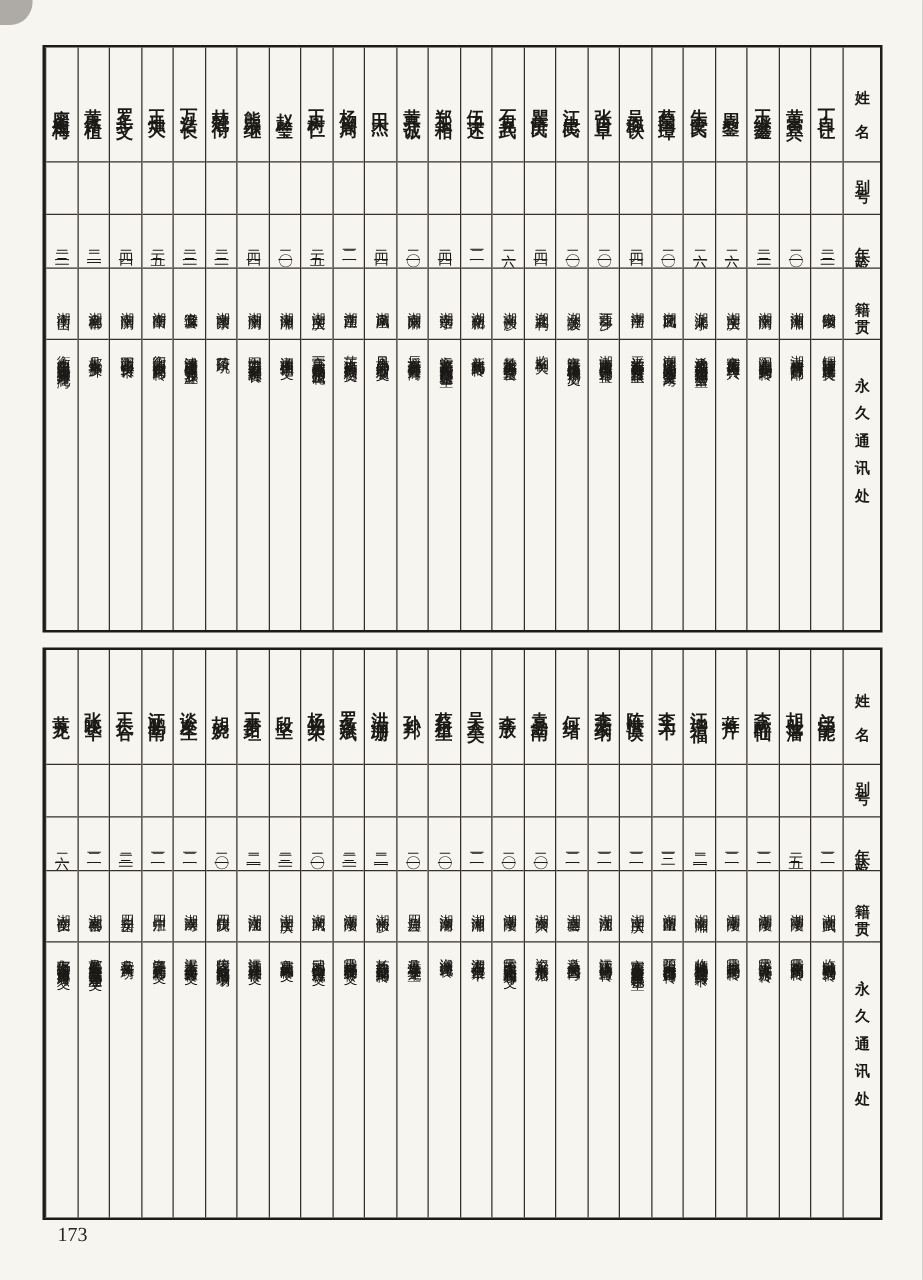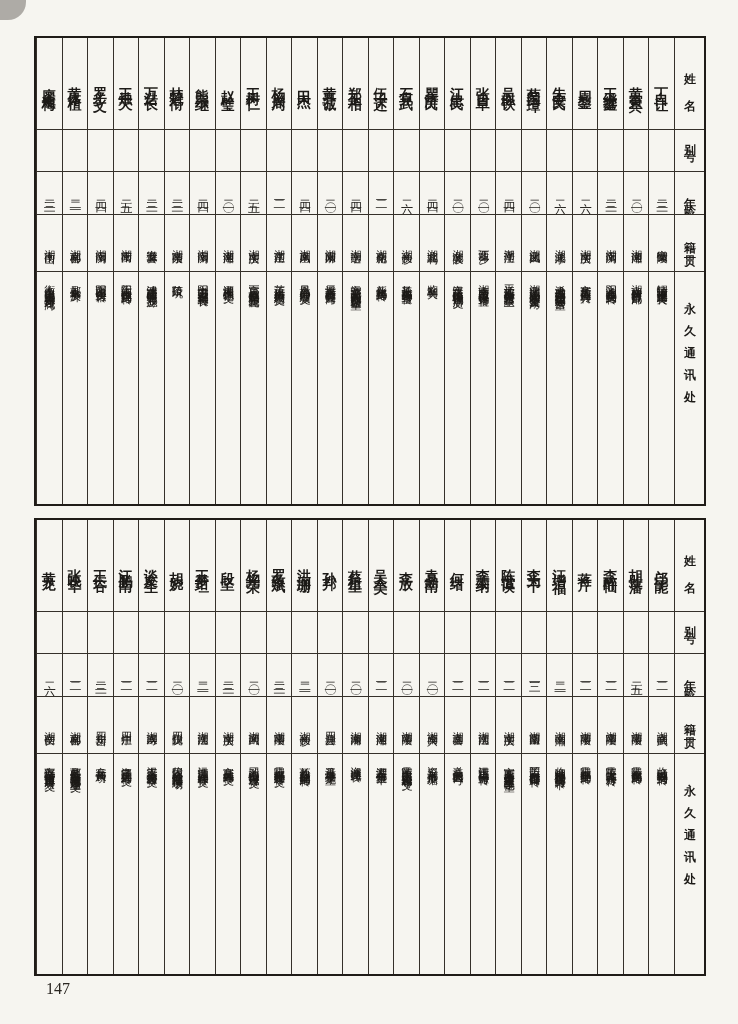--- a/index.html
+++ b/index.html
@@ -944,14 +944,14 @@
         </div>
     <div class="cell c-native">
           <span class="vtext native">湖南安仁</span>
         </div>
     <div class="cell c-addr">
           <span class="vtext addr">安仁万隆馆转南雷市唐厚兴号交</span>
         </div>
   </div>
     </div>
 
-  <div class="page-number">147</div>
+  <div class="page-number">173</div>
 </div>
 
 </body></html>

